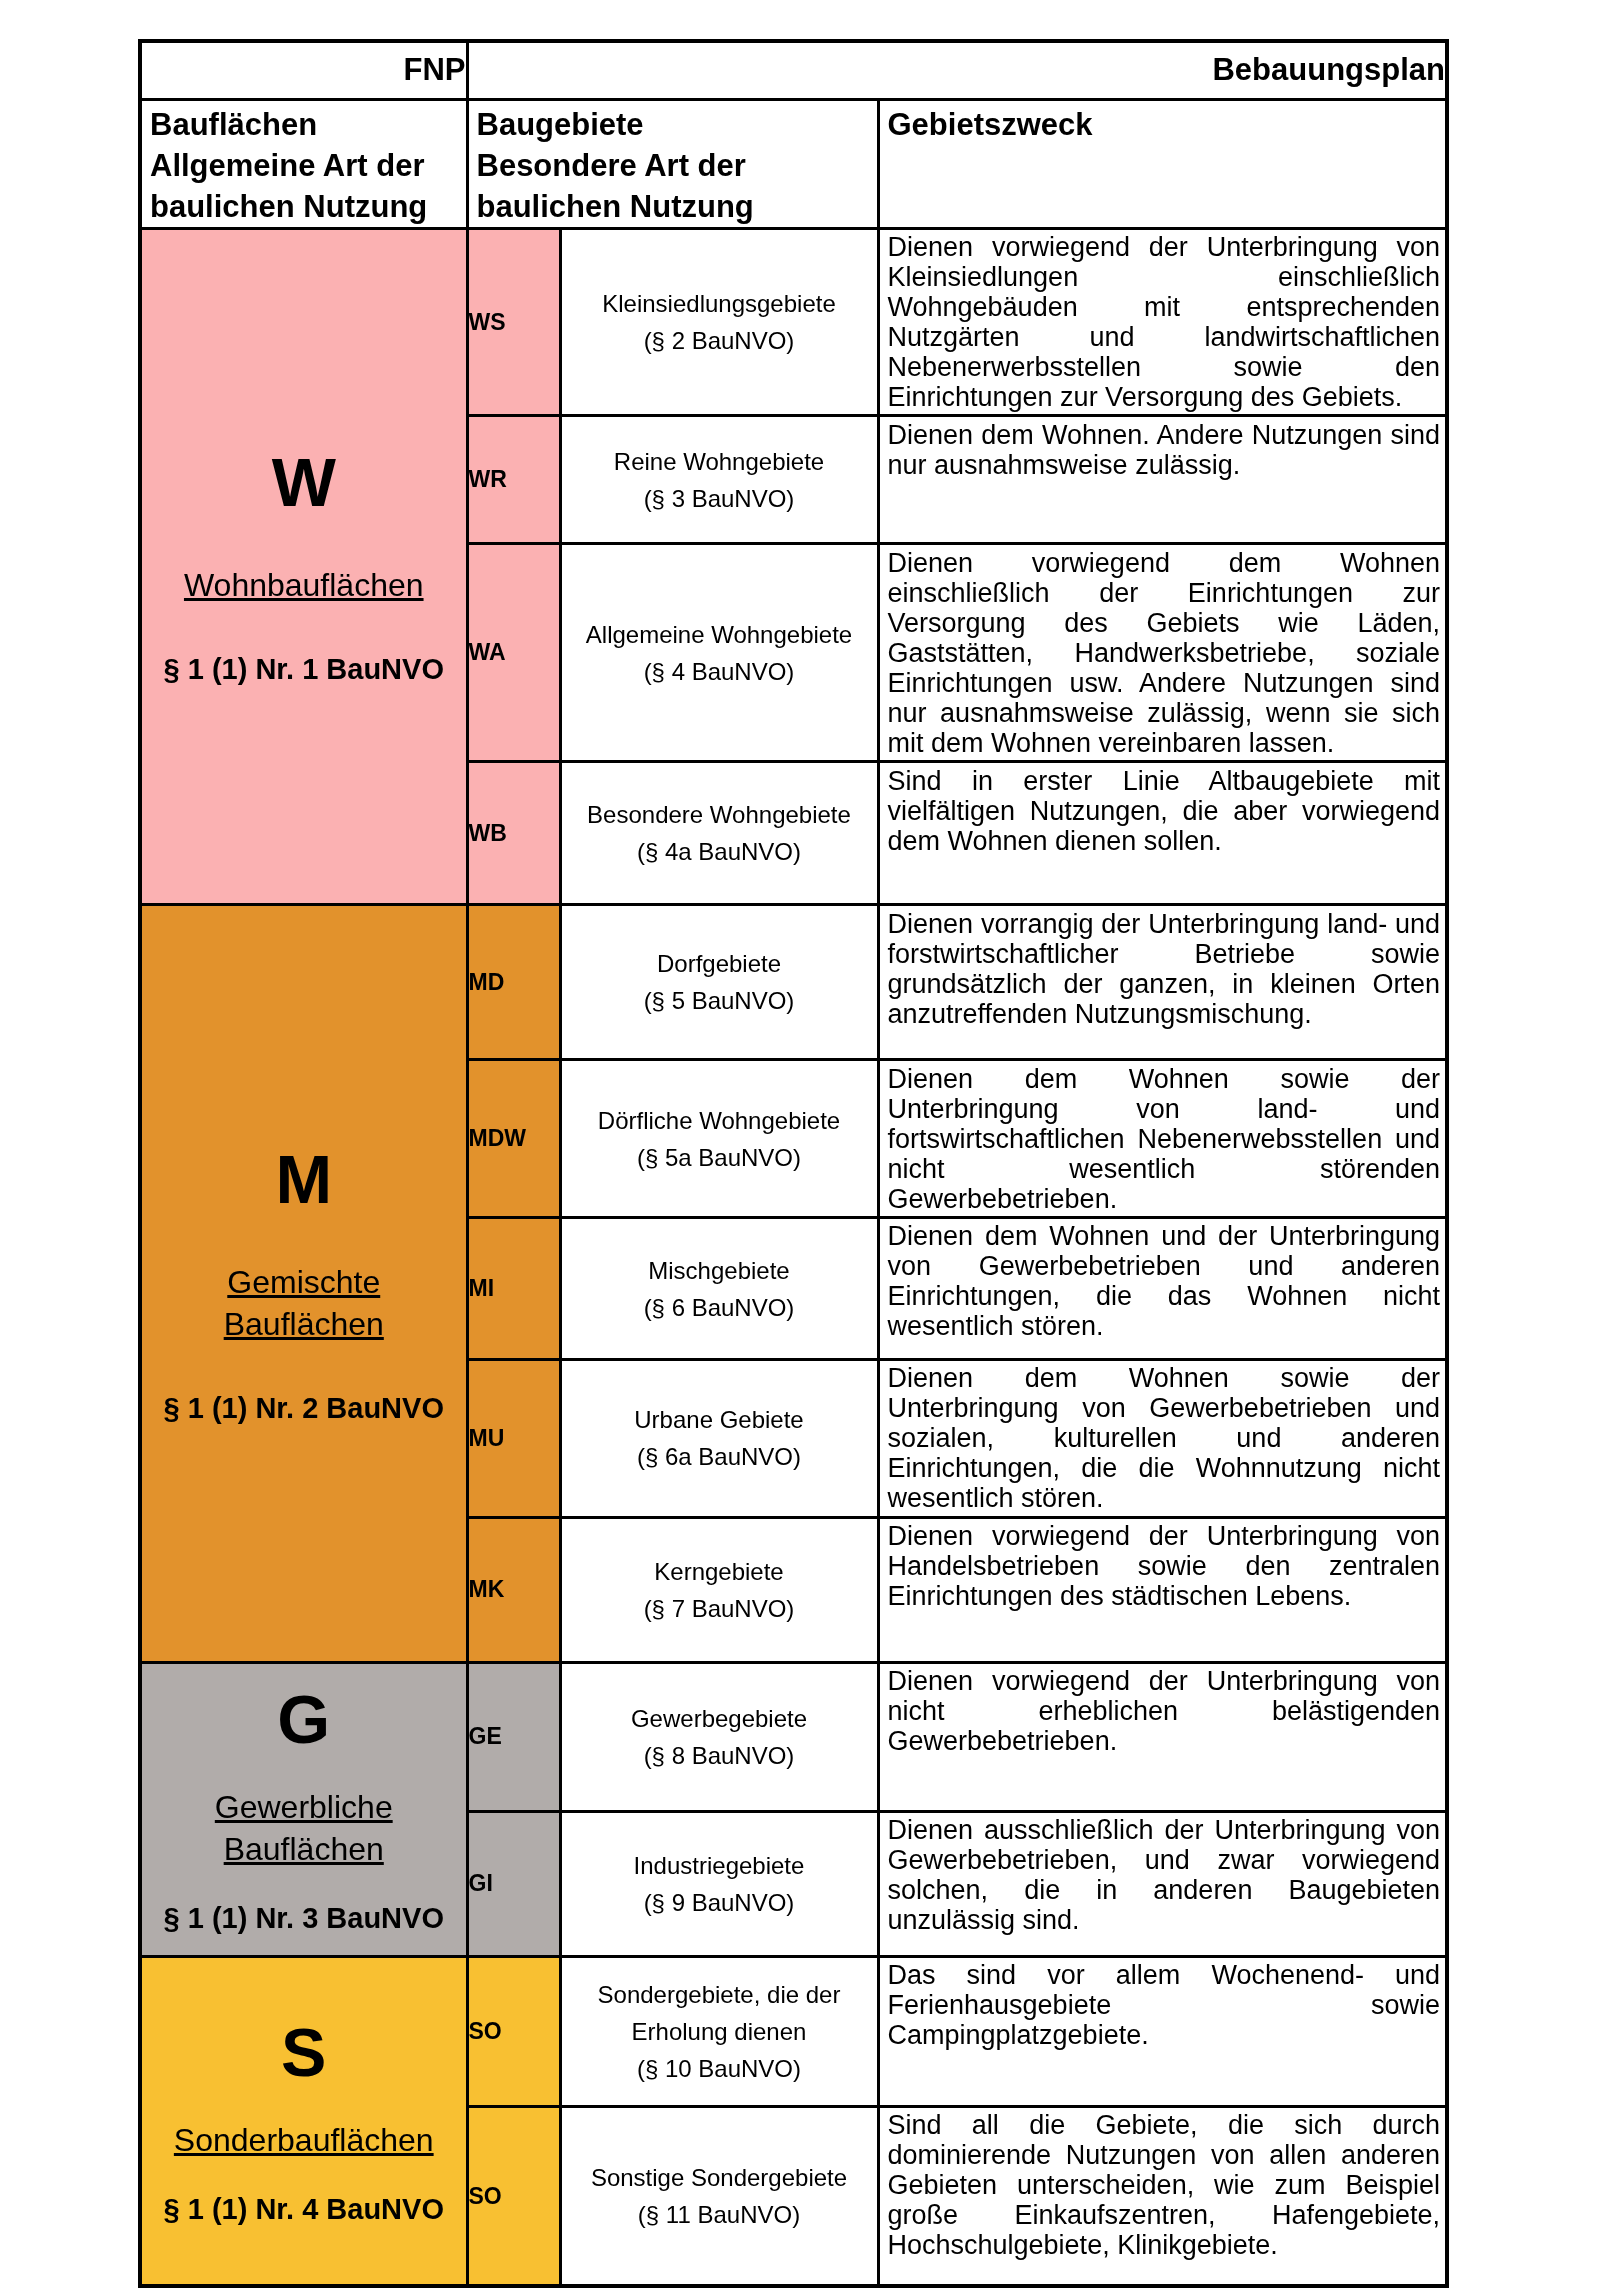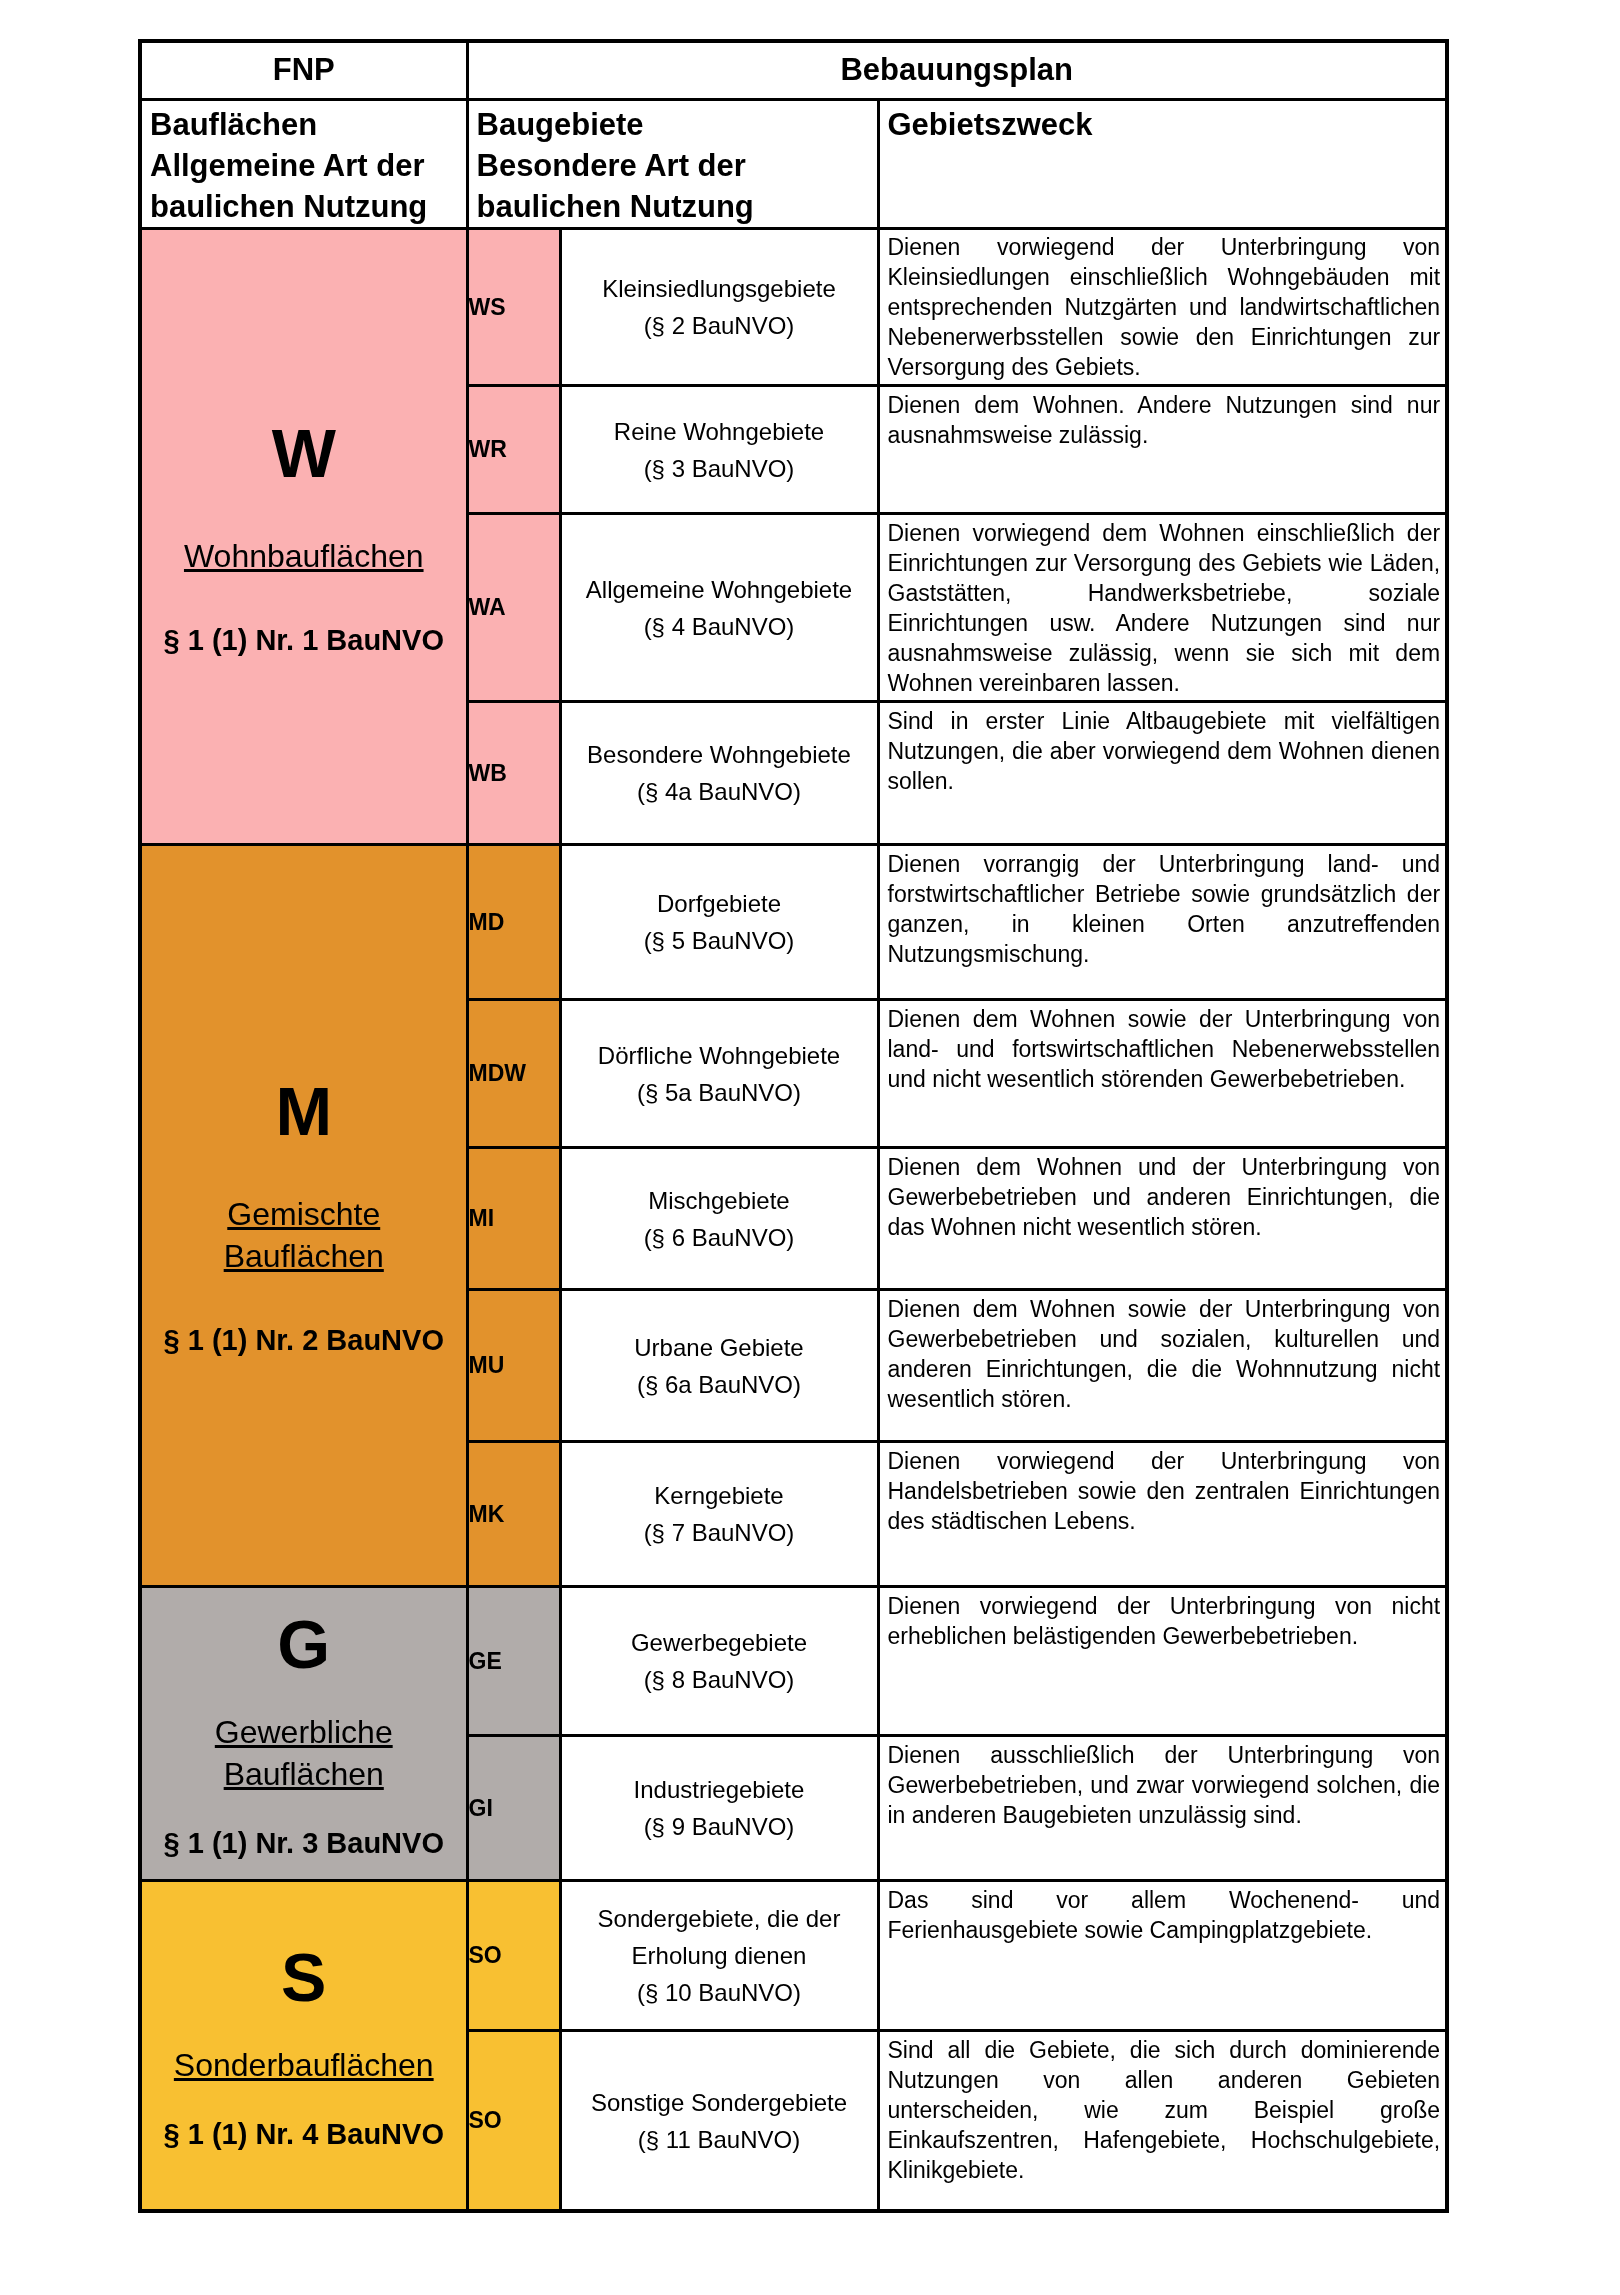--- a/index.html
+++ b/index.html
@@ -17,40 +17,40 @@
     border-collapse: collapse;
     table-layout: fixed;
     border: 4.9px solid #000;
   }
   td {
     border: 3.2px solid #000;
     padding: 0;
     overflow: hidden;
   }
   .h  { font-weight: bold; font-size: 31px; }
-  .hc { text-align: center; vertical-align: middle; }
+  .hc { text-align: right; vertical-align: middle; }
   .h2 {
     vertical-align: top; text-align: left;
     padding: 3.2px 6.5px 0 8px;
     line-height: 41px;
     white-space: pre-line;
   }
   .code {
     vertical-align: middle;
     font-weight: bold; font-size: 23px;
   }
   .district {
     text-align: center; vertical-align: middle;
     font-size: 24px; line-height: 37px;
     white-space: pre-line;
     padding: 0 4.9px;
   }
   .purpose {
     vertical-align: top;
-    font-size: 23px; line-height: 30px;
+    font-size: 27px; line-height: 30px;
     text-align: justify;
     padding: 2.4px 4.9px 2.4px 8px;
   }
   .group { vertical-align: middle; text-align: center; }
   .gstack {
     display: flex; flex-direction: column;
     align-items: center; justify-content: center;
     gap: 47px;
   }
   .g-tight .gstack { gap: 32px; }

